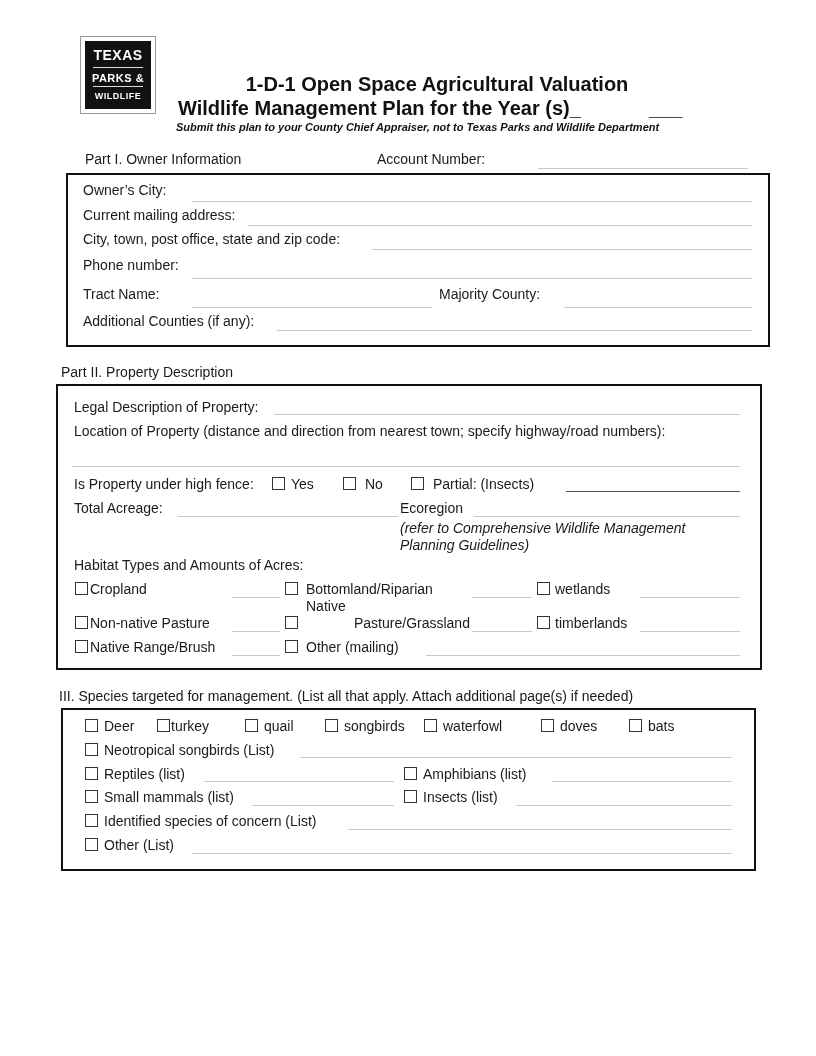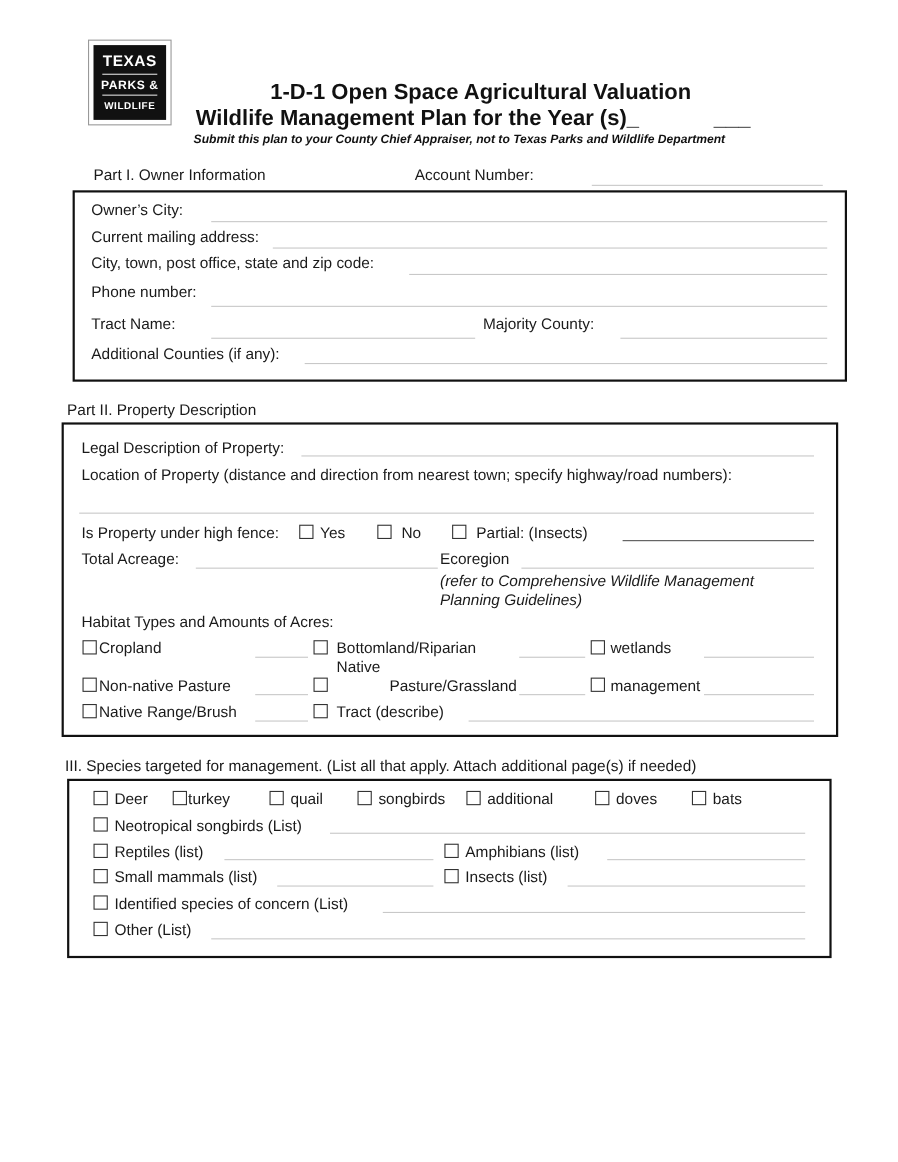--- a/index.html
+++ b/index.html
@@ -99,43 +99,43 @@
 <div class="line" style="left:232px;top:655px;width:48px;"></div>
 
 <div class="cb" style="left:285px;top:582px;"></div>
 <div class="t" style="left:306px;top:581px;">Bottomland/Riparian</div>
 <div class="line" style="left:472px;top:597px;width:60px;"></div>
 <div class="t" style="left:306px;top:598px;">Native</div>
 <div class="cb" style="left:285px;top:616px;"></div>
 <div class="t" style="left:306px;top:615px;margin-left:48px;">Pasture/Grassland</div>
 <div class="line" style="left:472px;top:631px;width:60px;"></div>
 <div class="cb" style="left:285px;top:640px;"></div>
-<div class="t" style="left:306px;top:639px;">Tract (describe)</div>
+<div class="t" style="left:306px;top:639px;">Other (mailing)</div>
 <div class="line" style="left:426px;top:655px;width:314px;"></div>
 
 <div class="cb" style="left:537px;top:582px;"></div>
 <div class="t" style="left:555px;top:581px;">wetlands</div>
 <div class="line" style="left:640px;top:597px;width:100px;"></div>
 <div class="cb" style="left:537px;top:616px;"></div>
-<div class="t" style="left:555px;top:615px;">management</div>
+<div class="t" style="left:555px;top:615px;">timberlands</div>
 <div class="line" style="left:640px;top:631px;width:100px;"></div>
 
 <div class="t bold" style="left:59px;top:688px;">III.  Species targeted for management. (List all that apply.  Attach additional page(s) if needed)</div>
 <div class="box" style="left:61px;top:708px;width:695px;height:163px;"></div>
 
 <div class="cb" style="left:85px;top:719px;"></div>
 <div class="t" style="left:104px;top:718px;">Deer</div>
 <div class="cb" style="left:157px;top:719px;"></div>
 <div class="t" style="left:171px;top:718px;">turkey</div>
 <div class="cb" style="left:245px;top:719px;"></div>
 <div class="t" style="left:264px;top:718px;">quail</div>
 <div class="cb" style="left:325px;top:719px;"></div>
 <div class="t" style="left:344px;top:718px;">songbirds</div>
 <div class="cb" style="left:424px;top:719px;"></div>
-<div class="t" style="left:443px;top:718px;">additional</div>
+<div class="t" style="left:443px;top:718px;">waterfowl</div>
 <div class="cb" style="left:541px;top:719px;"></div>
 <div class="t" style="left:560px;top:718px;">doves</div>
 <div class="cb" style="left:629px;top:719px;"></div>
 <div class="t" style="left:648px;top:718px;">bats</div>
 
 <div class="cb" style="left:85px;top:743px;"></div>
 <div class="t" style="left:104px;top:742px;">Neotropical songbirds (List)</div>
 <div class="line" style="left:300px;top:757px;width:432px;"></div>
 
 <div class="cb" style="left:85px;top:767px;"></div>

